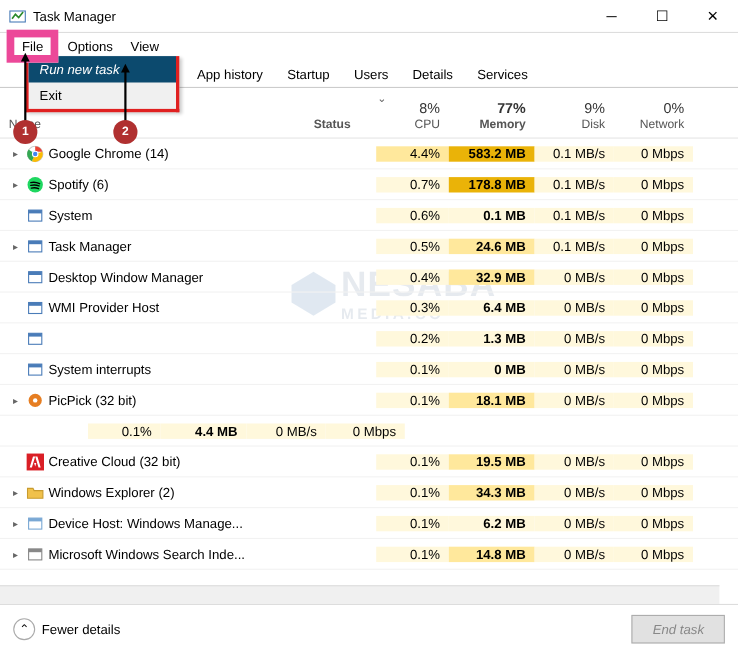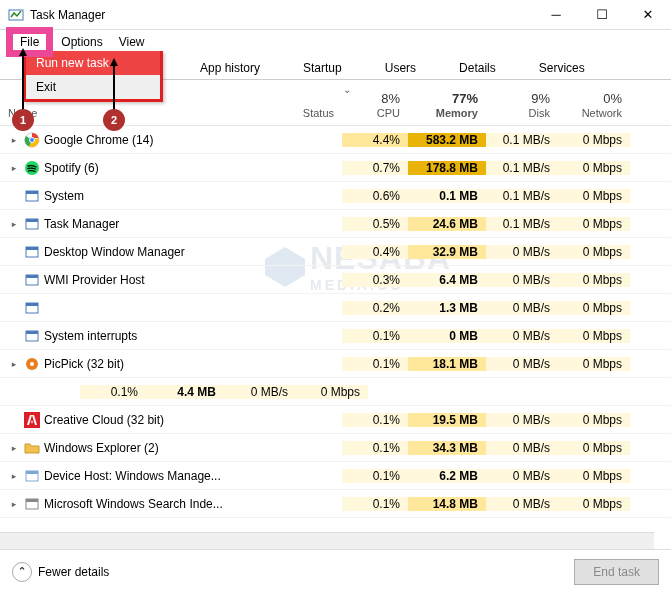--- a/index.html
+++ b/index.html
@@ -10,31 +10,31 @@
 .titlebar .title { font-size: 12px; flex: 1; }
 .win-controls { display: flex; }
 .win-btn { width: 46px; height: 30px; display: flex; align-items: center; justify-content: center; font-size: 13px; font-family: "Segoe MDL2 Assets", Arial; }
 
 .menubar { height: 24px; display: flex; align-items: center; padding-left: 6px; position: relative; }
 .menu-item { padding: 3px 8px; font-size: 12px; cursor: default; }
 .menu-item.file { border: 7px solid #ec4899; background: #fff; padding: 1px 7px; z-index: 10; position: relative; }
 
 .dropdown { position: absolute; top: 21px; left: 23px; width: 140px; background: #f0f0f0; border: 1px solid #999; box-shadow: 2px 2px 3px rgba(0,0,0,0.2); z-index: 5; border: 3px solid #e02020; border-top: none; }
 .dropdown-item { padding: 5px 10px; font-size: 12px; cursor: default; }
-.dropdown-item.highlight { background: #ef4444; color: #fff; }
-
-.tabs { height: 26px; display: flex; align-items: flex-end; padding-left: 8px; border-bottom: 1px solid #ccc; gap: 21px; }
+.dropdown-item.highlight { background: #0c4a6e; color: #fff; font-style: italic; }
+
+.tabs { height: 26px; display: flex; align-items: flex-end; padding-left: 8px; border-bottom: 1px solid #ccc; }
 .tab { padding: 4px 10px; font-size: 12px; border: 1px solid transparent; border-bottom: none; cursor: default; }
 
 .header-row { display: flex; height: 46px; border-bottom: 1px solid #e5e5e5; align-items: flex-end; }
 .header-cell { padding: 4px 8px 6px; font-size: 12px; text-align: right; display: flex; flex-direction: column; justify-content: flex-end; gap: 1px; }
 .header-cell .pct { font-size: 13px; color: #333; }
 .header-cell .lbl { font-size: 11px; color: #555; }
 .col-name { flex: 0 0 262px; text-align: left; }
-.col-status { flex: 0 0 80px; text-align: right; }
+.col-status { flex: 0 0 80px; text-align: center; font-weight: bold; }
 .col-cpu { flex: 0 0 66px; }
 .col-mem { flex: 0 0 78px; font-weight: bold; }
 .col-disk { flex: 0 0 72px; }
 .col-net { flex: 0 0 72px; }
 .sort-arrow { position: absolute; left: 343px; top: 84px; font-size: 10px; color: #666; }
 
 .process-table { height: 418px; overflow-y: scroll; overflow-x: hidden; position: relative; }
 .process-row { display: flex; height: 28px; align-items: center; border-bottom: 1px solid #f2f2f2; }
 .process-row .cell { padding: 0 8px; font-size: 12px; overflow: hidden; text-overflow: ellipsis; white-space: nowrap; }
 .process-row .col-name { display: flex; align-items: center; gap: 4px; text-align: left; }
@@ -42,21 +42,21 @@
 .process-row .proc-icon { width: 16px; height: 16px; flex-shrink: 0; }
 .process-row .col-cpu, .process-row .col-mem, .process-row .col-disk, .process-row .col-net { text-align: right; }
 
 .heat-low { background: #fff8dc; }
 .heat-mid { background: #ffe89c; }
 .heat-high { background: #eab308; }
 
 .footer { position: absolute; bottom: 0; left: 0; right: 0; height: 44px; border-top: 1px solid #ddd; display: flex; align-items: center; padding: 0 12px; justify-content: space-between; background: #fff; }
 .fewer { display: flex; align-items: center; gap: 6px; font-size: 12px; cursor: default; }
 .fewer .chev { width: 20px; height: 20px; border: 1px solid #aaa; border-radius: 50%; display: flex; align-items: center; justify-content: center; font-size: 11px; }
-.endtask { padding: 5px 18px; background: #e1e1e1; border: 1px solid #adadad; font-size: 12px; color: #888; }
+.endtask { padding: 5px 18px; background: #e1e1e1; border: 1px solid #adadad; font-size: 12px; color: #888; font-style: italic; }
 
 .badge { position: absolute; width: 22px; height: 22px; border-radius: 50%; background: #b03030; color: #fff; display: flex; align-items: center; justify-content: center; font-size: 11px; font-weight: bold; z-index: 20; }
 .arrow-anno { position: absolute; z-index: 15; }
 
 .watermark { position: absolute; left: 260px; top: 240px; font-size: 32px; font-weight: 700; color: rgba(50,80,120,0.12); letter-spacing: 1px; z-index: 0; pointer-events: none; display: flex; align-items: center; }
 .watermark svg { opacity: 0.15; }
 
 .hscroll { position: absolute; bottom: 44px; left: 0; right: 17px; height: 17px; background: #f0f0f0; border-top: 1px solid #ddd; }
 </style>
 </head>

